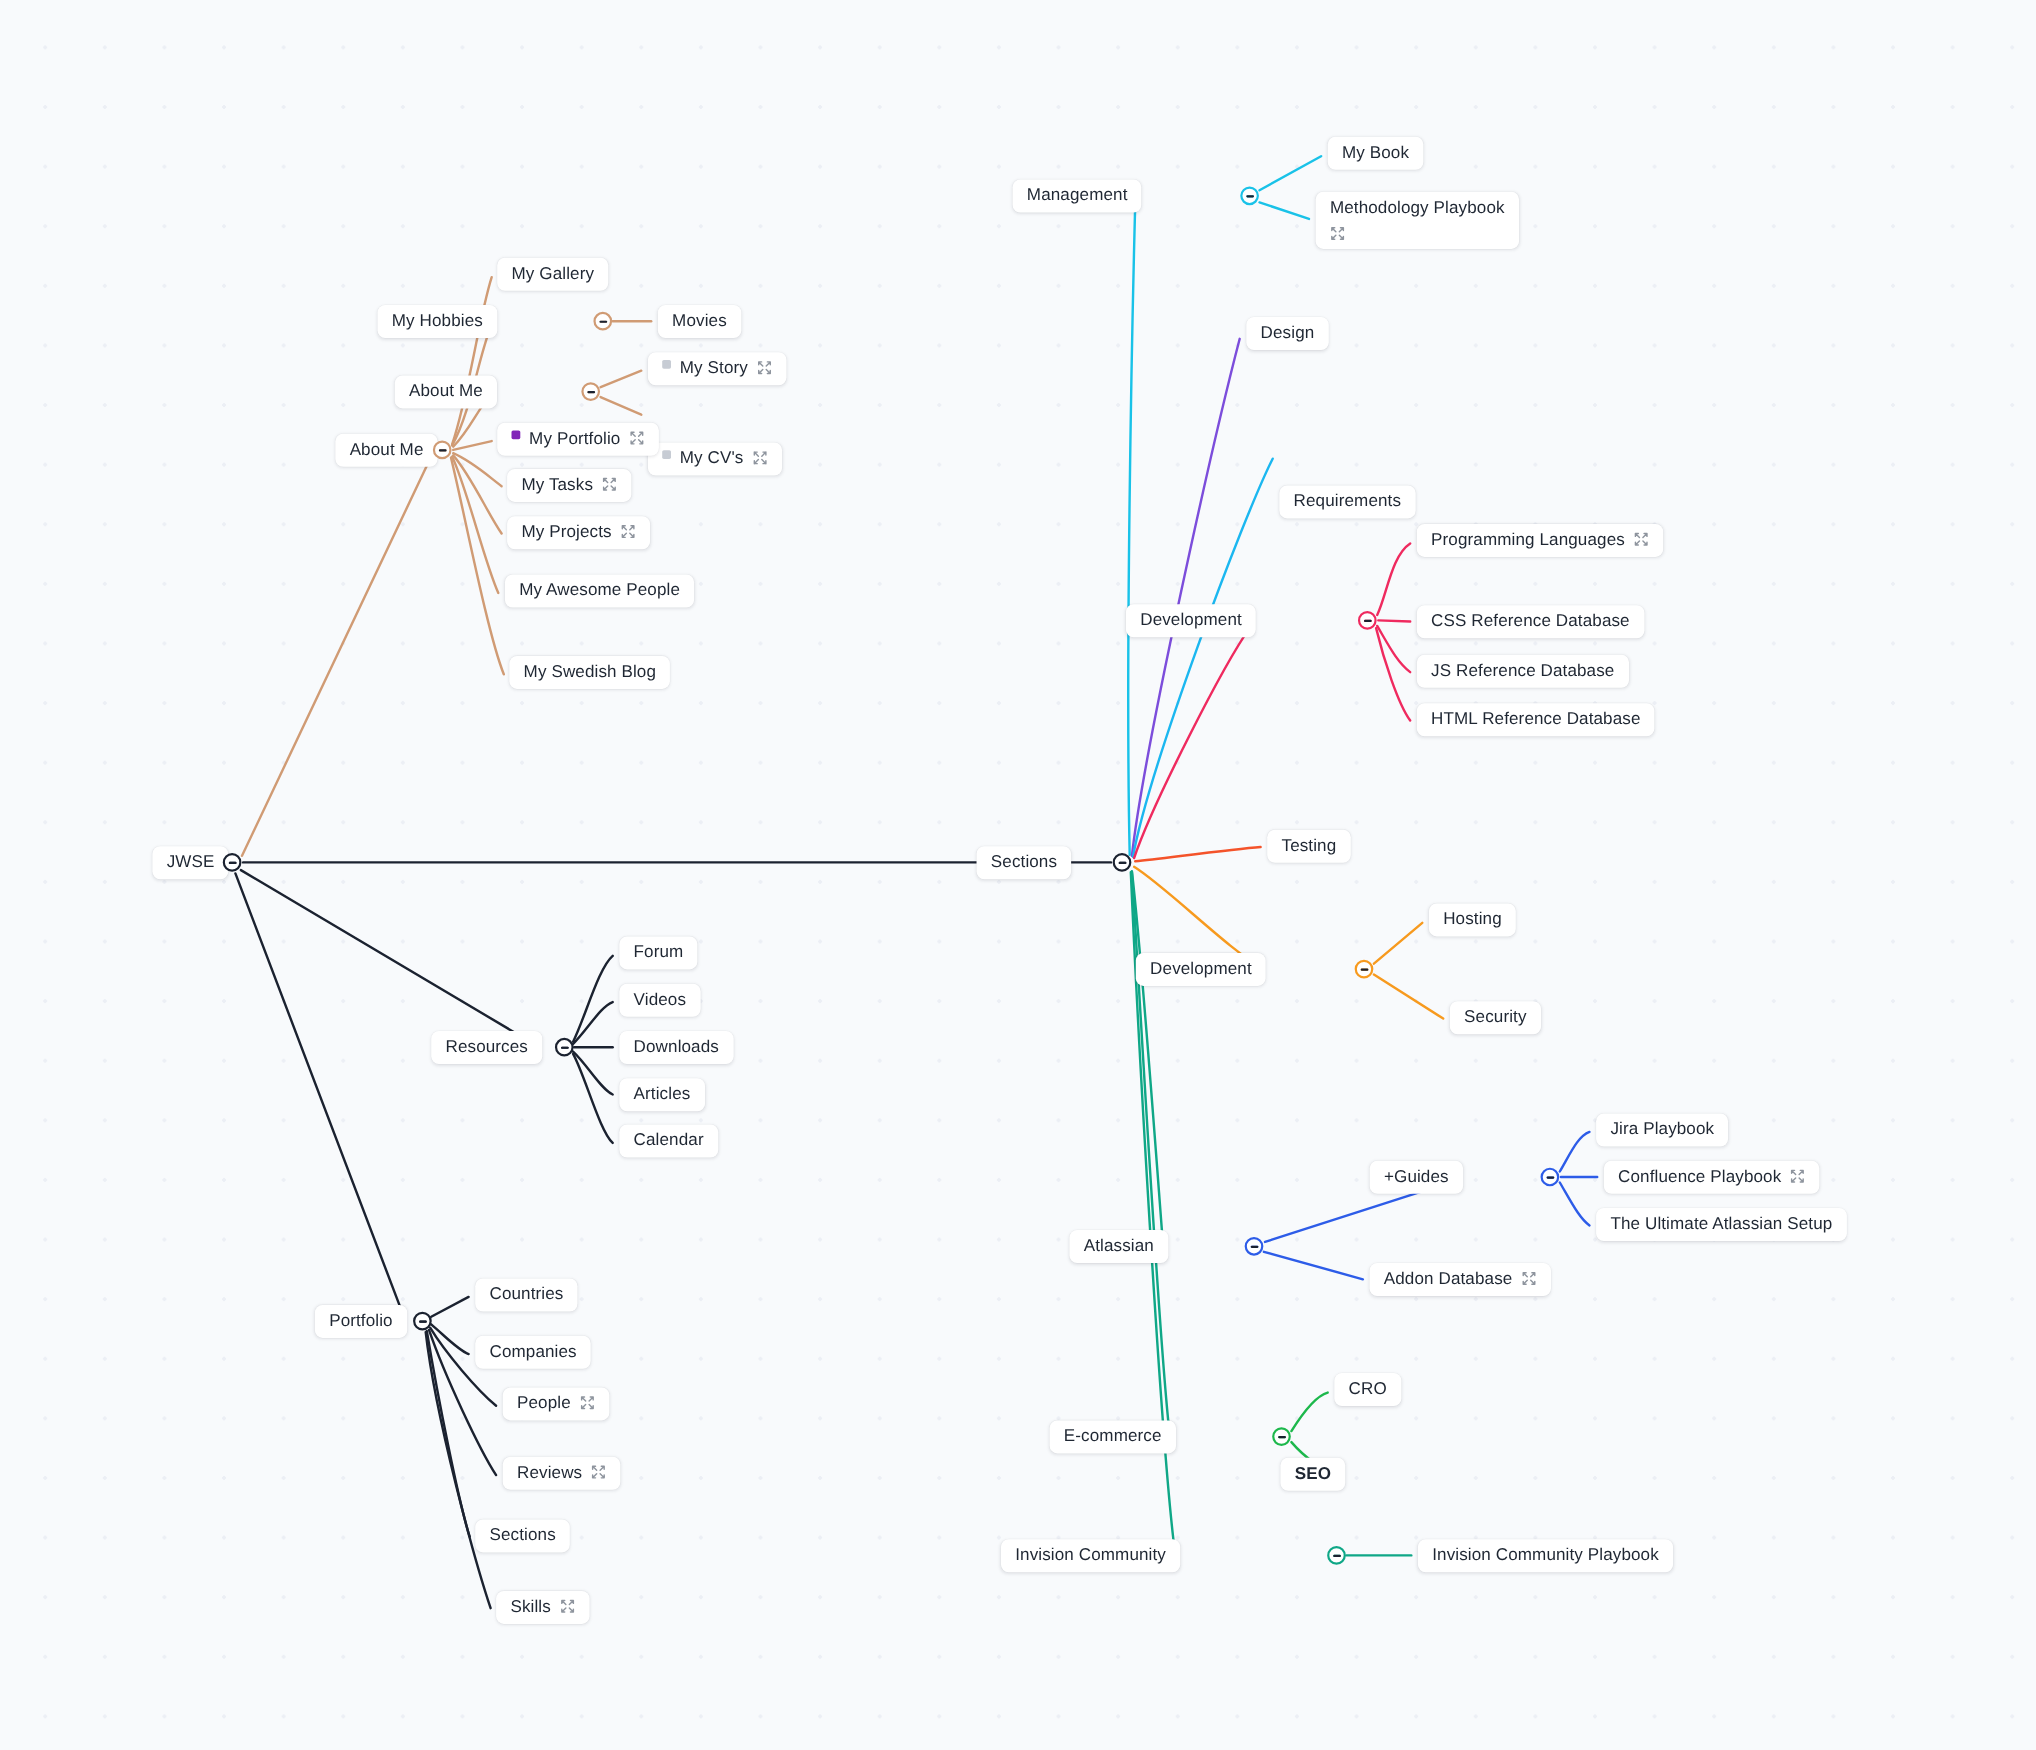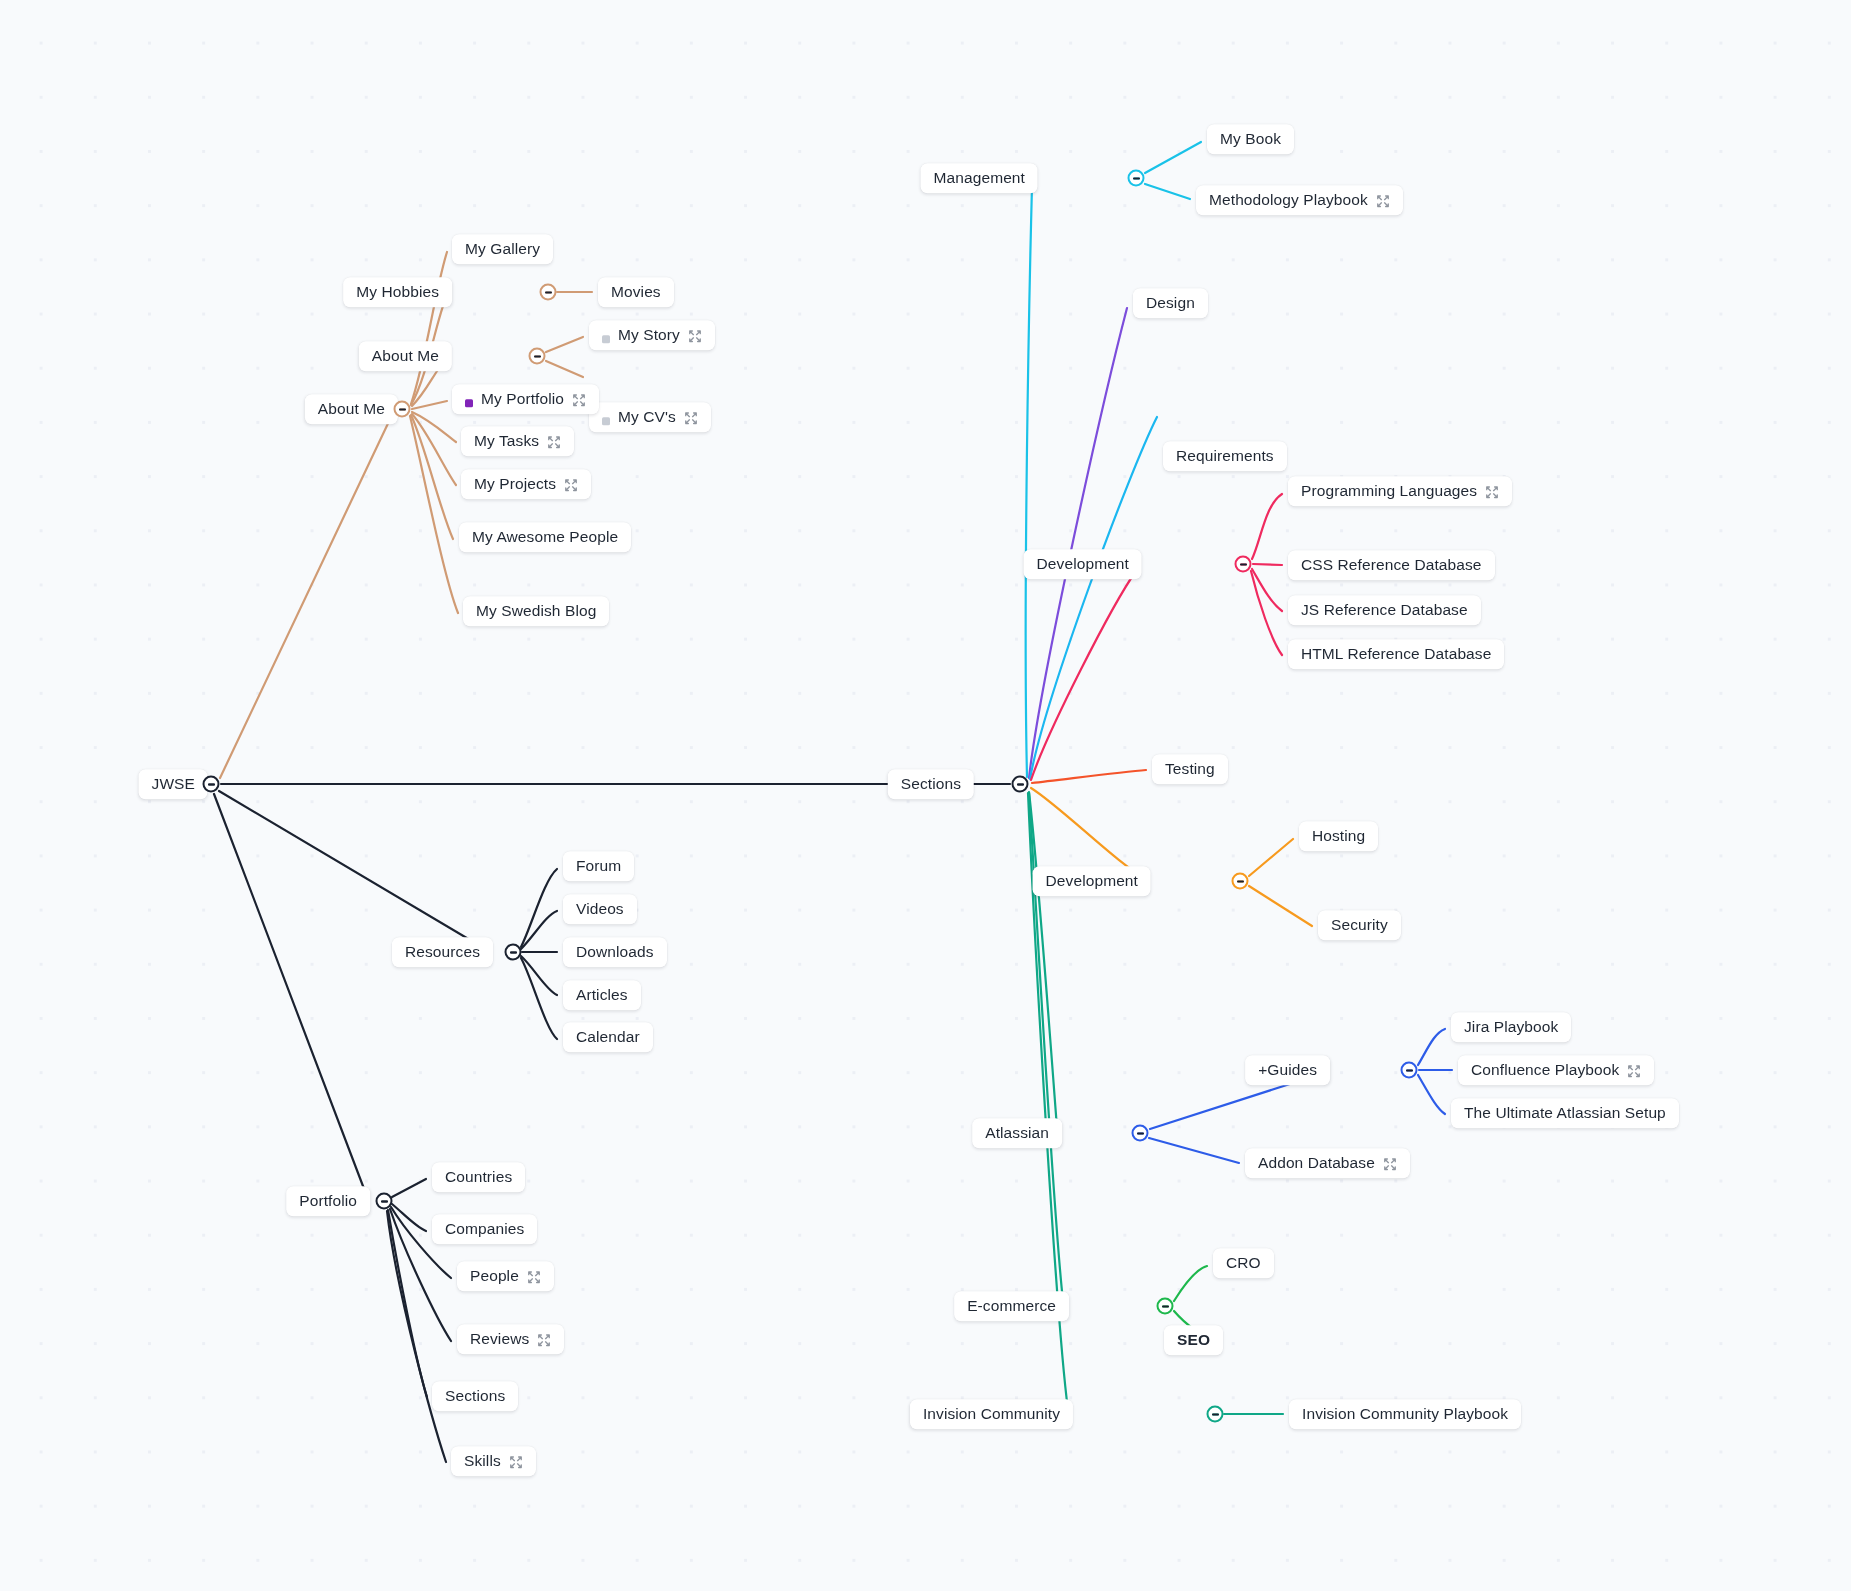--- a/index.html
+++ b/index.html
@@ -22,21 +22,21 @@
   #edges {
     position: absolute;
     left: 0; top: 0;
     width: 1851px;
     height: 1591px;
     pointer-events: none;
   }
   .node {
     position: absolute;
     display: flex;
-    align-items: flex-end;
+    align-items: flex-start;
     gap: 8px;
     background: #ffffff;
     border-radius: 7px;
     padding: 7px 13px;
     box-shadow: 0 1px 3px rgba(15,23,42,0.10), 0 0 0 0.5px rgba(15,23,42,0.03);
     font-size: 15.5px;
     line-height: 1;
     color: #1f2733;
     letter-spacing: 0.1px;
     white-space: nowrap;
@@ -287,21 +287,21 @@
     </div>
     <div class="node right" style="left: 974px; top: 784px;">
       <span>Sections</span>
     </div>
     <div class="node right" style="left: 1038px; top: 178px;">
       <span>Management</span>
     </div>
     <div class="node" style="left: 1207px; top: 139px;">
       <span>My Book</span>
     </div>
-    <div class="node" style="left: 1196px; top: 200px;">
+    <div class="node" style="left: 1196px; top: 200px; flex-direction: column;">
       <span>Methodology Playbook</span>
       <span class="expand-icon">
         <svg viewBox="0 0 16 16" width="14" height="14">
           <path d="M6.2 6.2 L2 2 M2 2 L2 5 M2 2 L5 2" stroke="#4a5463" stroke-width="1.5" stroke-linecap="round" stroke-linejoin="round" fill="none"></path>
           <path d="M9.8 6.2 L14 2 M14 2 L14 5 M14 2 L11 2" stroke="#4a5463" stroke-width="1.5" stroke-linecap="round" stroke-linejoin="round" fill="none"></path>
           <path d="M6.2 9.8 L2 14 M2 14 L2 11 M2 14 L5 14" stroke="#4a5463" stroke-width="1.5" stroke-linecap="round" stroke-linejoin="round" fill="none"></path>
           <path d="M9.8 9.8 L14 14 M14 14 L14 11 M14 14 L11 14" stroke="#4a5463" stroke-width="1.5" stroke-linecap="round" stroke-linejoin="round" fill="none"></path>
         </svg>
       </span>
     </div>

